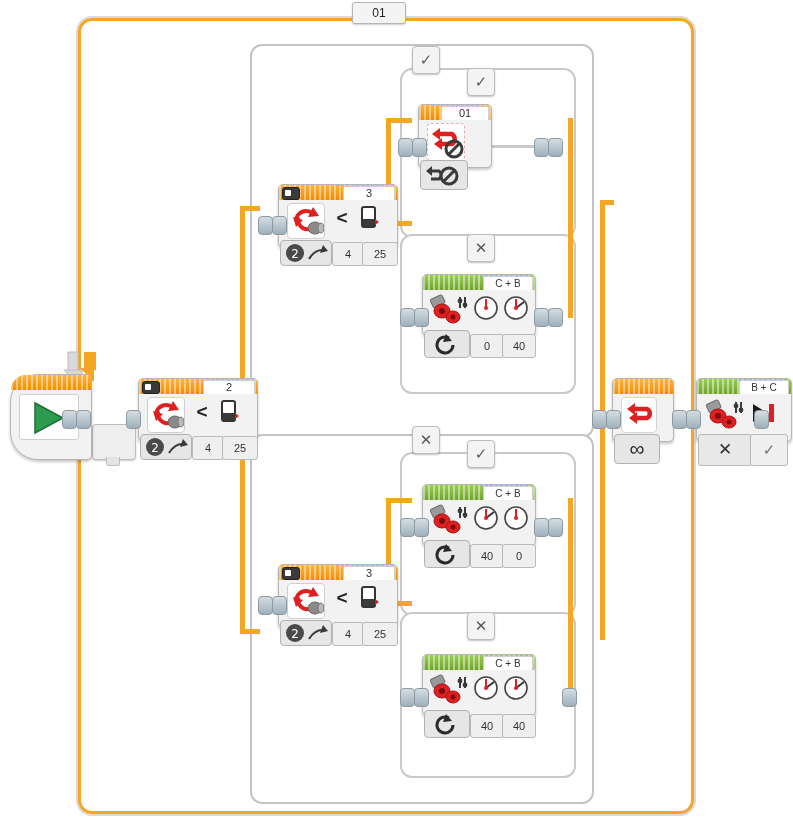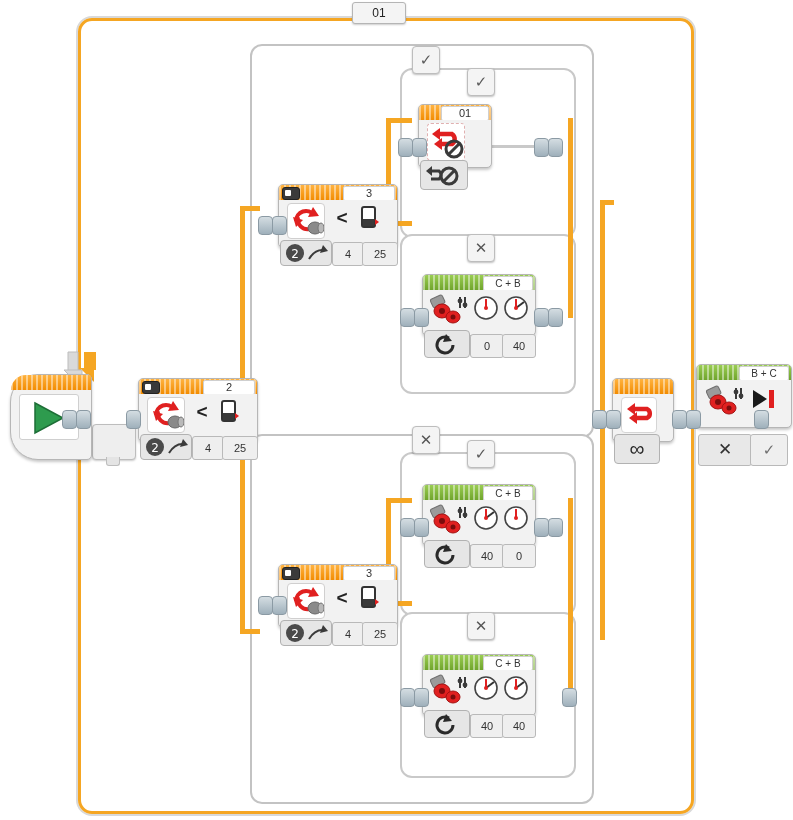--- a/index.html
+++ b/index.html
@@ -473,21 +473,21 @@
   </div>
   <div class="abs" style="left:614px;top:434px;width:46px;height:30px;background:#e6e6e6;border:1px solid #b2b2b2;border-radius:4px;z-index:6;
               font-size:21px;line-height:28px;text-align:center;color:#2a2a2a;">
     <span>∞</span>
   </div>
   <div class="nub" style="left:592px;top:410px;"></div>
   <div class="nub" style="left:606px;top:410px;"></div>
   <div class="nub" style="left:672px;top:410px;"></div>
   <div class="nub" style="left:686px;top:410px;"></div>
 
-  <div class="blk" style="left:696px;top:364px;width:94px;height:62px;">
+  <div class="blk" style="left:696px;top:378px;width:94px;height:62px;">
     <div class="hdr hdr-green">
       <div class="hdr-stripes"></div>
       <div class="hdr-port">B + C</div>
     </div>
     <div class="body" style="height:45px;">
       <div class="ic" style="left:8px;top:4px;">
         <svg width="40" height="34" viewBox="0 0 40 34">
           <rect x="2" y="4" width="13" height="9" rx="2" fill="#9a9a9a" stroke="#6f6f6f" transform="rotate(-25 8 8)"></rect>
           <ellipse cx="13" cy="18" rx="8" ry="7" fill="#E02020" stroke="#a31212"></ellipse>
           <circle cx="13" cy="18" r="3" fill="#7a0d0d"></circle>

